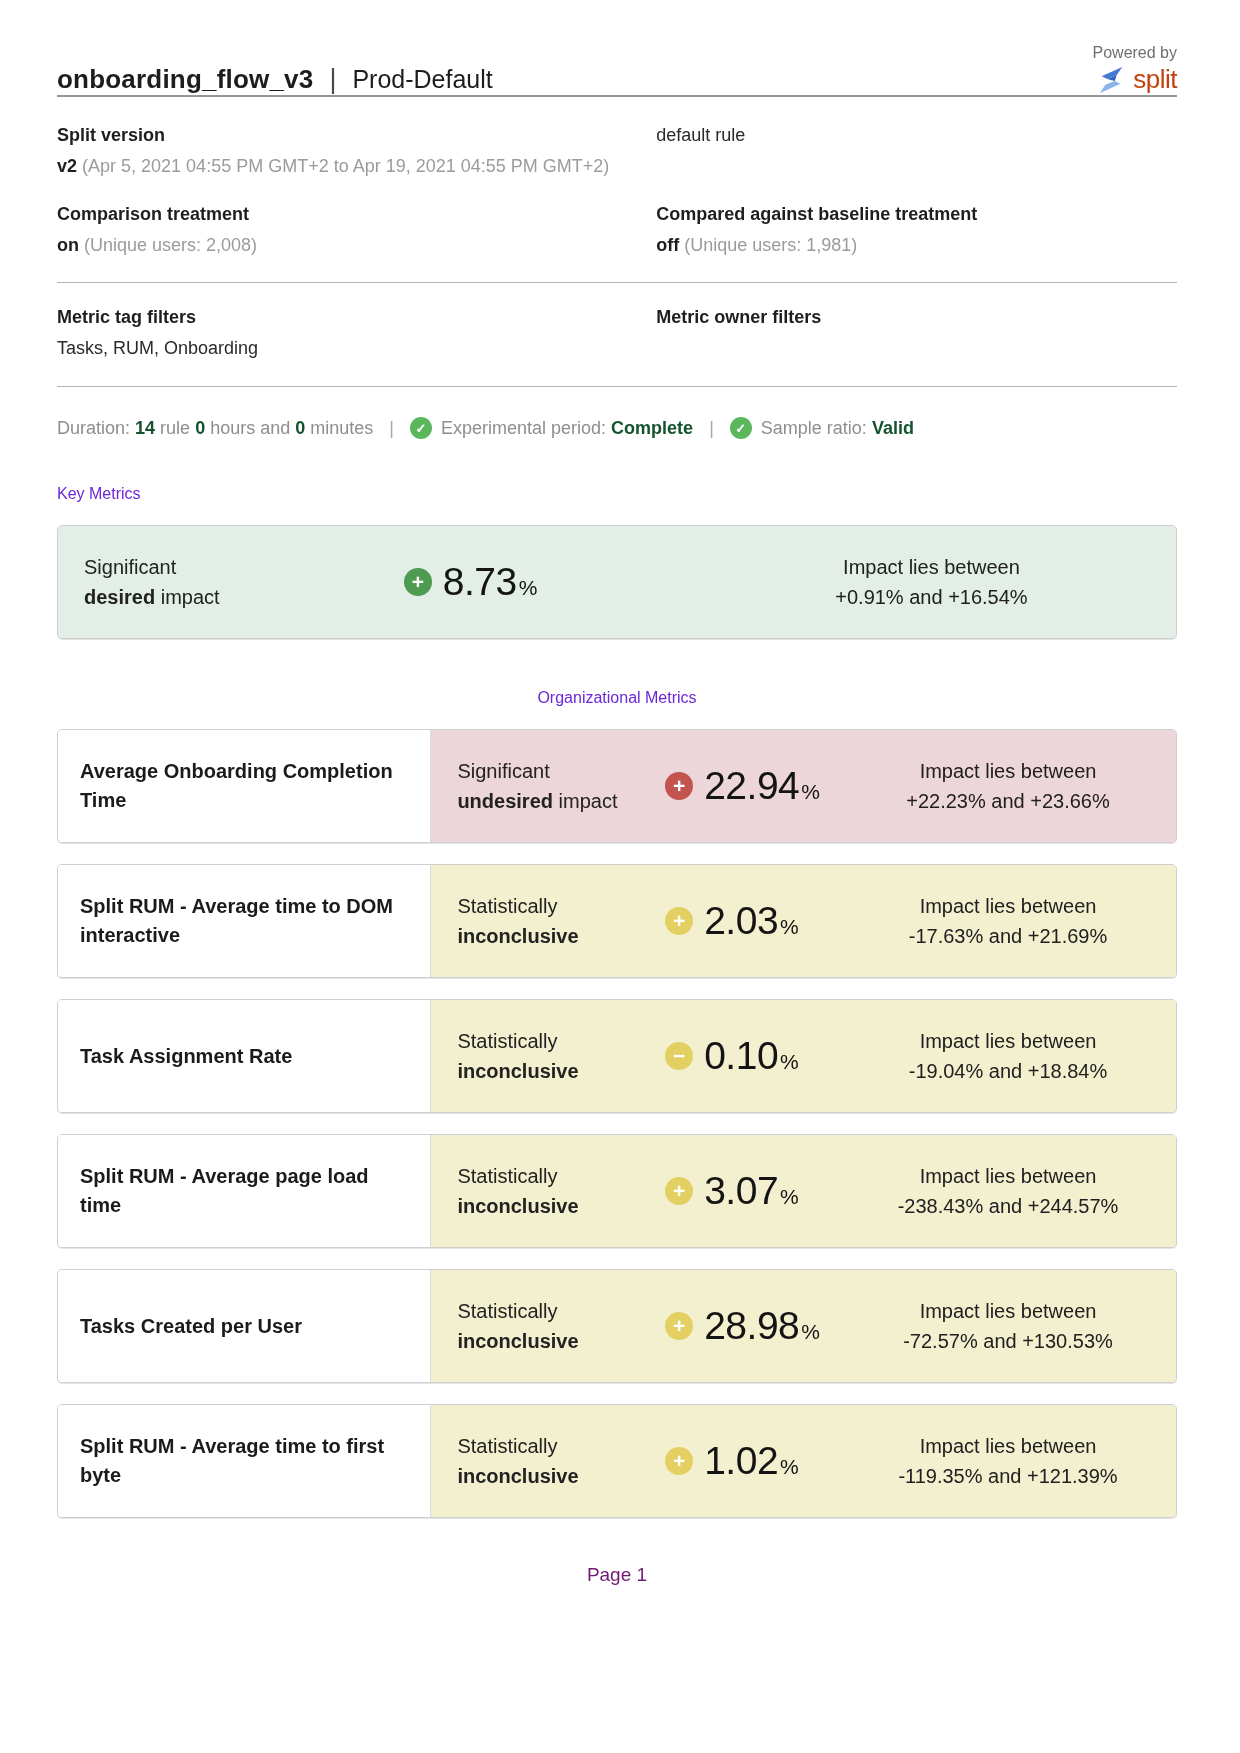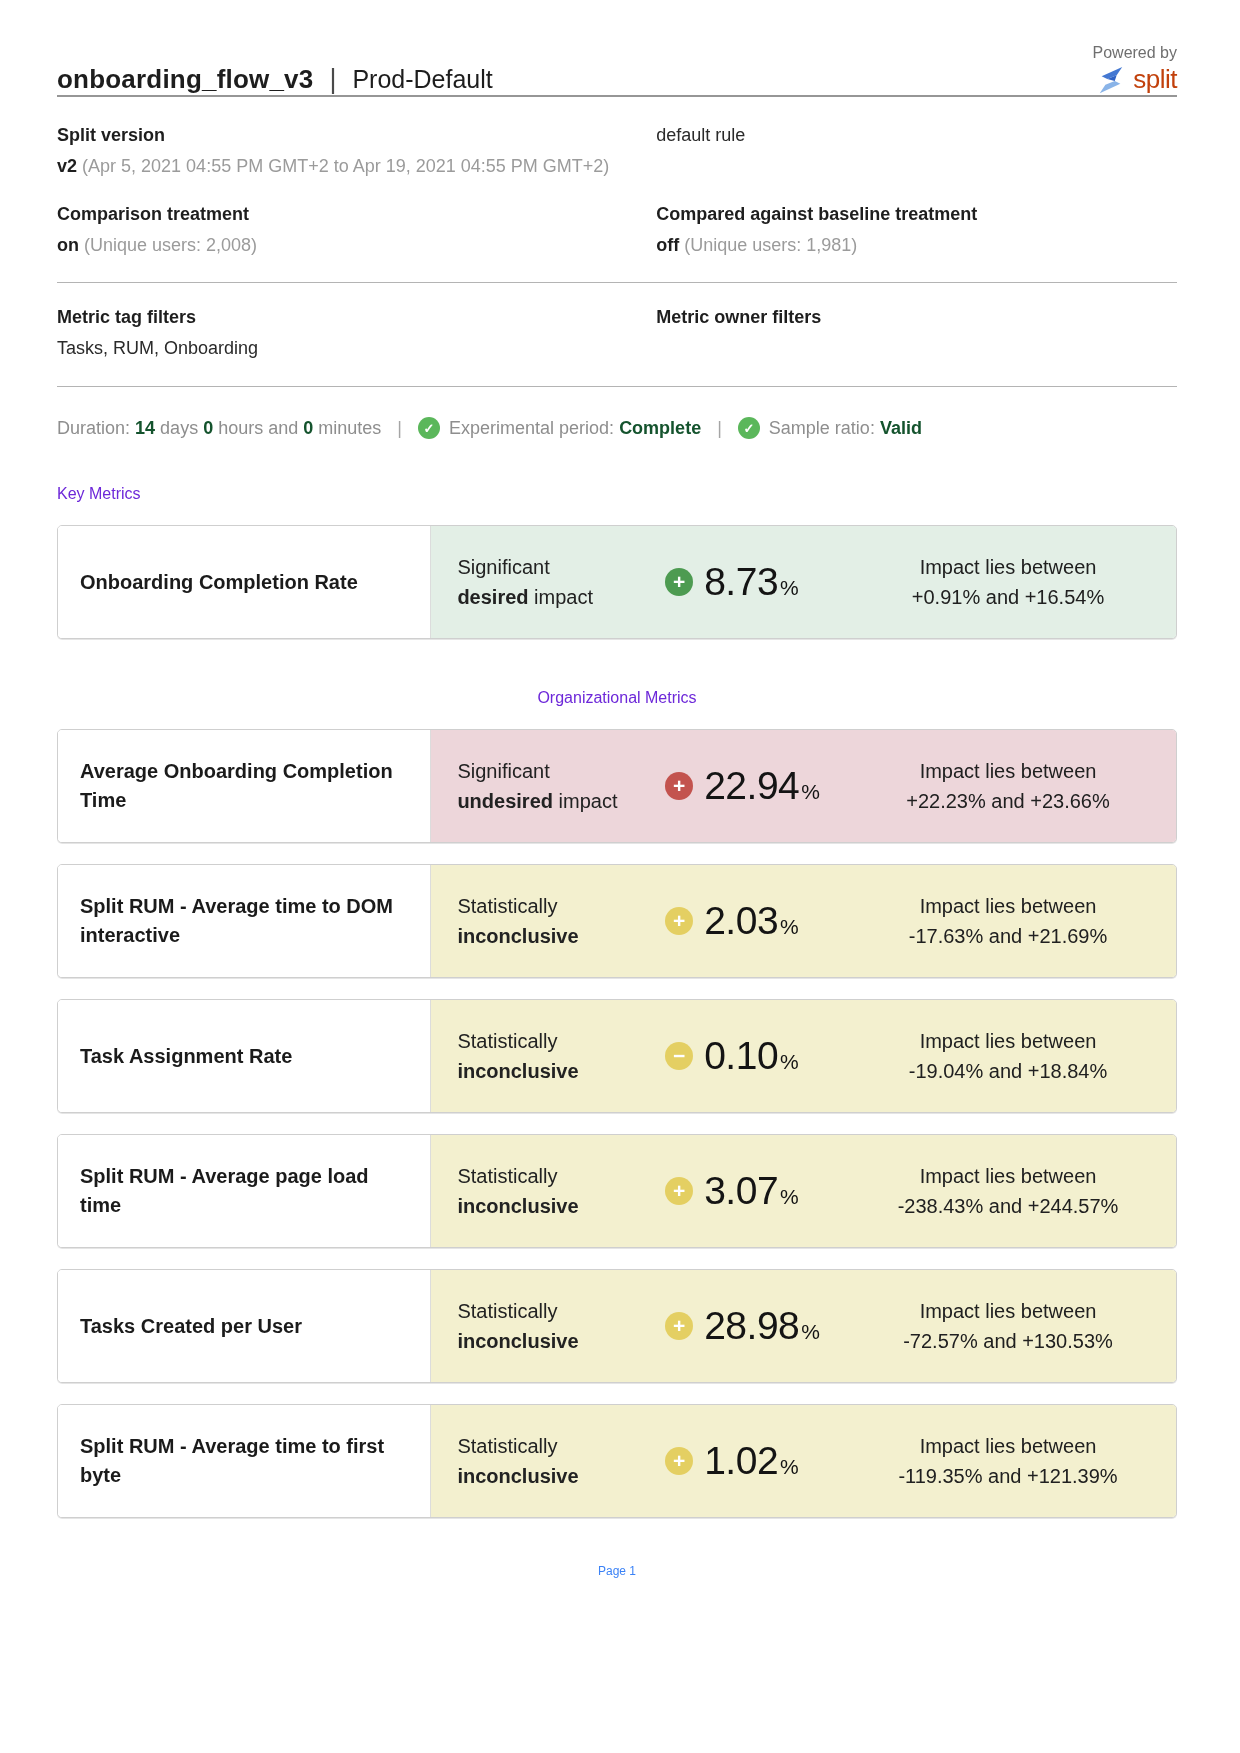--- a/index.html
+++ b/index.html
@@ -82,21 +82,21 @@
   .icon-undesired    { background: #c3534e; }
   .icon-inconclusive { background: #e4cf62; }
   .num-group { display: inline-flex; align-items: baseline; }
   .num { font-size: 39px; font-weight: 400; color: #141414; letter-spacing: -0.5px; }
   .pct { font-size: 21px; color: #141414; margin-left: 2px; }
 
   .impact-range { flex: 1; text-align: center; font-size: 20px; color: #202020; line-height: 1.5; }
   .impact-range span { display: block; }
 
   
-  .page-footer { text-align: center; margin-top: 46px; font-size: 12px; color: #3b82f6; }
+  .page-footer { text-align: center; margin-top: 46px; font-size: 19px; color: #701a75; }
 </style>
 </head>
 <body>
 
 <div class="page">
 
   <div class="powered-by">Powered by</div>
   <div class="header-row">
     <div class="title-group">
       <span class="page-title">onboarding_flow_v3</span>
@@ -154,21 +154,21 @@
       <div class="field-value"></div>
     </div>
   </div>
 
   <hr class="light">
 
   <div class="status-line">
     <span>
       <span>Duration:</span>
       <b>14</b>
-      <span>days</span>
+      <span>rule</span>
       <b>0</b>
       <span>hours and</span>
       <b>0</b>
       <span>minutes</span>
     </span>
     <span class="status-sep">|</span>
     <span class="check-circle">✓</span>
     <span>
       <span>Experimental period:</span>
       <b>Complete</b>
@@ -177,23 +177,20 @@
     <span class="check-circle">✓</span>
     <span>
       <span>Sample ratio:</span>
       <b>Valid</b>
     </span>
   </div>
 
   <div class="section-heading heading-key">Key Metrics</div>
 
   <div class="card">
-    <div class="card-name-cell">
-      <div class="card-name">Onboarding Completion Rate</div>
-    </div>
     <div class="card-body tone-desired">
       <div class="sig">
         <span class="sig-line">Significant</span>
         <span class="sig-line"><b>desired</b><span> impact</span></span>
       </div>
       <div class="impact-value">
         <span class="circle-icon icon-desired">+</span>
         <span class="num-group">
           <span class="num">8.73</span>
           <span class="pct">%</span>

